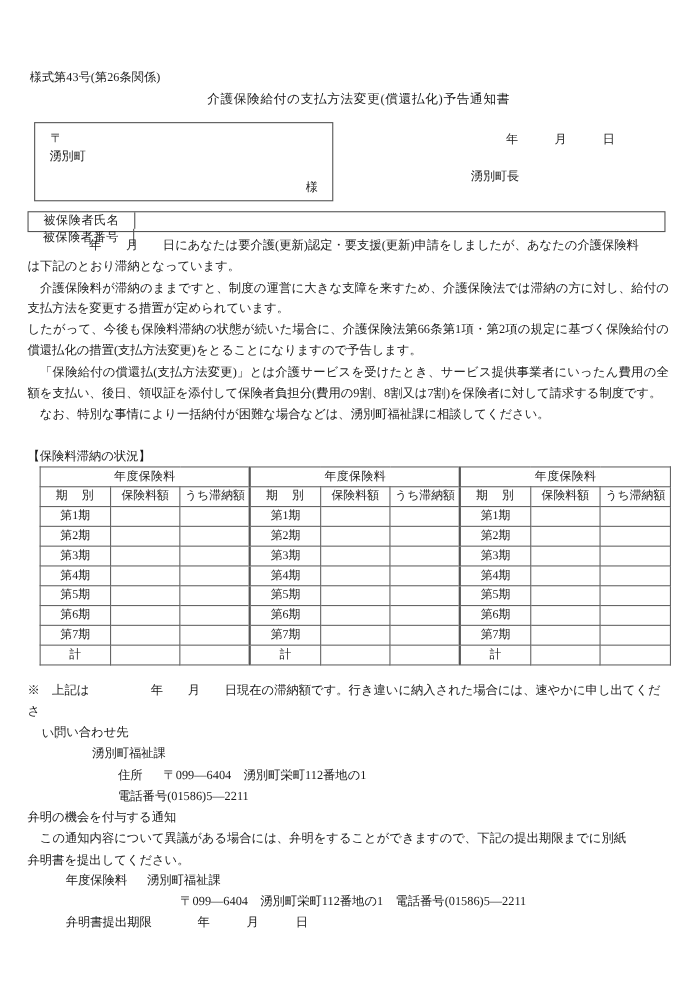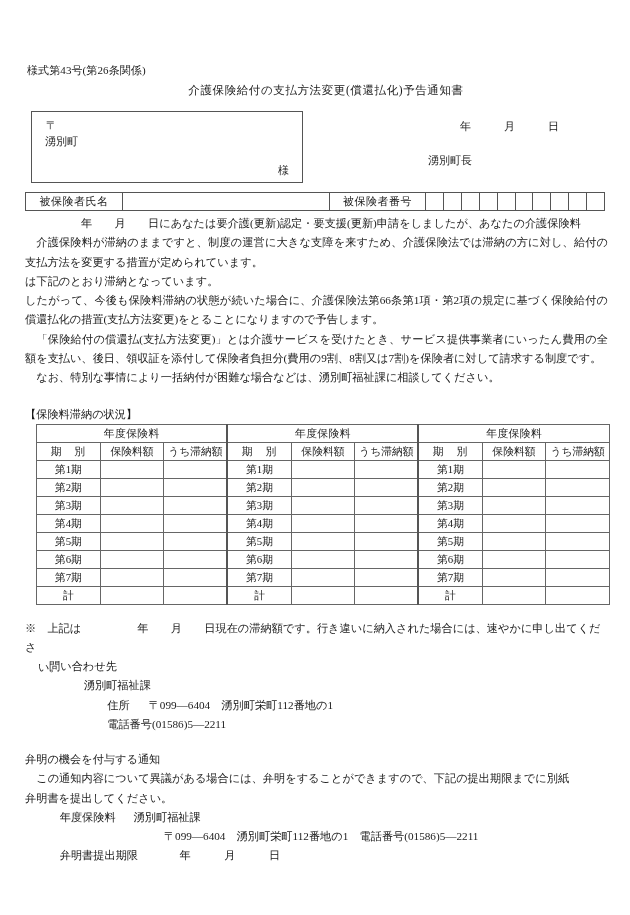--- a/index.html
+++ b/index.html
@@ -89,20 +89,21 @@
   .insured-row {
     position: absolute;
     left: 25px;
     top: 192px;
     width: 580px;
     height: 19px;
     border: 1px solid #555;
     box-sizing: border-box;
     display: flex;
     align-items: stretch;
+    flex-direction: column;
   }
   .ins-label {
     width: 97px;
     border-right: 1px solid #555;
     display: flex;
     align-items: center;
     justify-content: center;
     font-size: 11px;
     letter-spacing: 0.5px;
     box-sizing: border-box;
@@ -203,21 +204,20 @@
   .ind2 { padding-left: 5.2em; }
   .ind3 { padding-left: 12.4em; }
 
   .explain-block {
     position: absolute;
     left: 25px;
     top: 734px;
     width: 583px;
     font-size: 11.2px;
     line-height: 19.3px;
-    margin-top: 16px;
   }
   .nowrap { white-space: nowrap; }
 </style>
 </head>
 <body>
 
 <div class="page">
 
   <div class="form-no">様式第43号(第26条関係)</div>
 
@@ -245,22 +245,22 @@
       <div class="ins-cell"></div>
       <div class="ins-cell"></div>
       <div class="ins-cell"></div>
       <div class="ins-cell"></div>
       <div class="ins-cell"></div>
     </div>
   </div>
 
   <div class="body-text">
     <p class="para">　　　　　年　　月　　日にあなたは要介護(更新)認定・要支援(更新)申請をしましたが、あなたの介護保険料</p>
+    <p class="para">は下記のとおり滞納となっています。</p>
     <p class="para">　介護保険料が滞納のままですと、制度の運営に大きな支障を来すため、介護保険法では滞納の方に対し、給付の支払方法を変更する措置が定められています。</p>
-    <p class="para">は下記のとおり滞納となっています。</p>
     <p class="para">したがって、今後も保険料滞納の状態が続いた場合に、介護保険法第66条第1項・第2項の規定に基づく保険給付の償還払化の措置(支払方法変更)をとることになりますので予告します。</p>
     <p class="para">　「保険給付の償還払(支払方法変更)」とは介護サービスを受けたとき、サービス提供事業者にいったん費用の全額を支払い、後日、領収証を添付して保険者負担分(費用の9割、8割又は7割)を保険者に対して請求する制度です。</p>
     <p class="para">　なお、特別な事情により一括納付が困難な場合などは、湧別町福祉課に相談してください。</p>
   </div>
 
   <div class="section-head">【保険料滞納の状況】</div>
 
   <table class="paytbl">
     <tbody>
         <tr>

